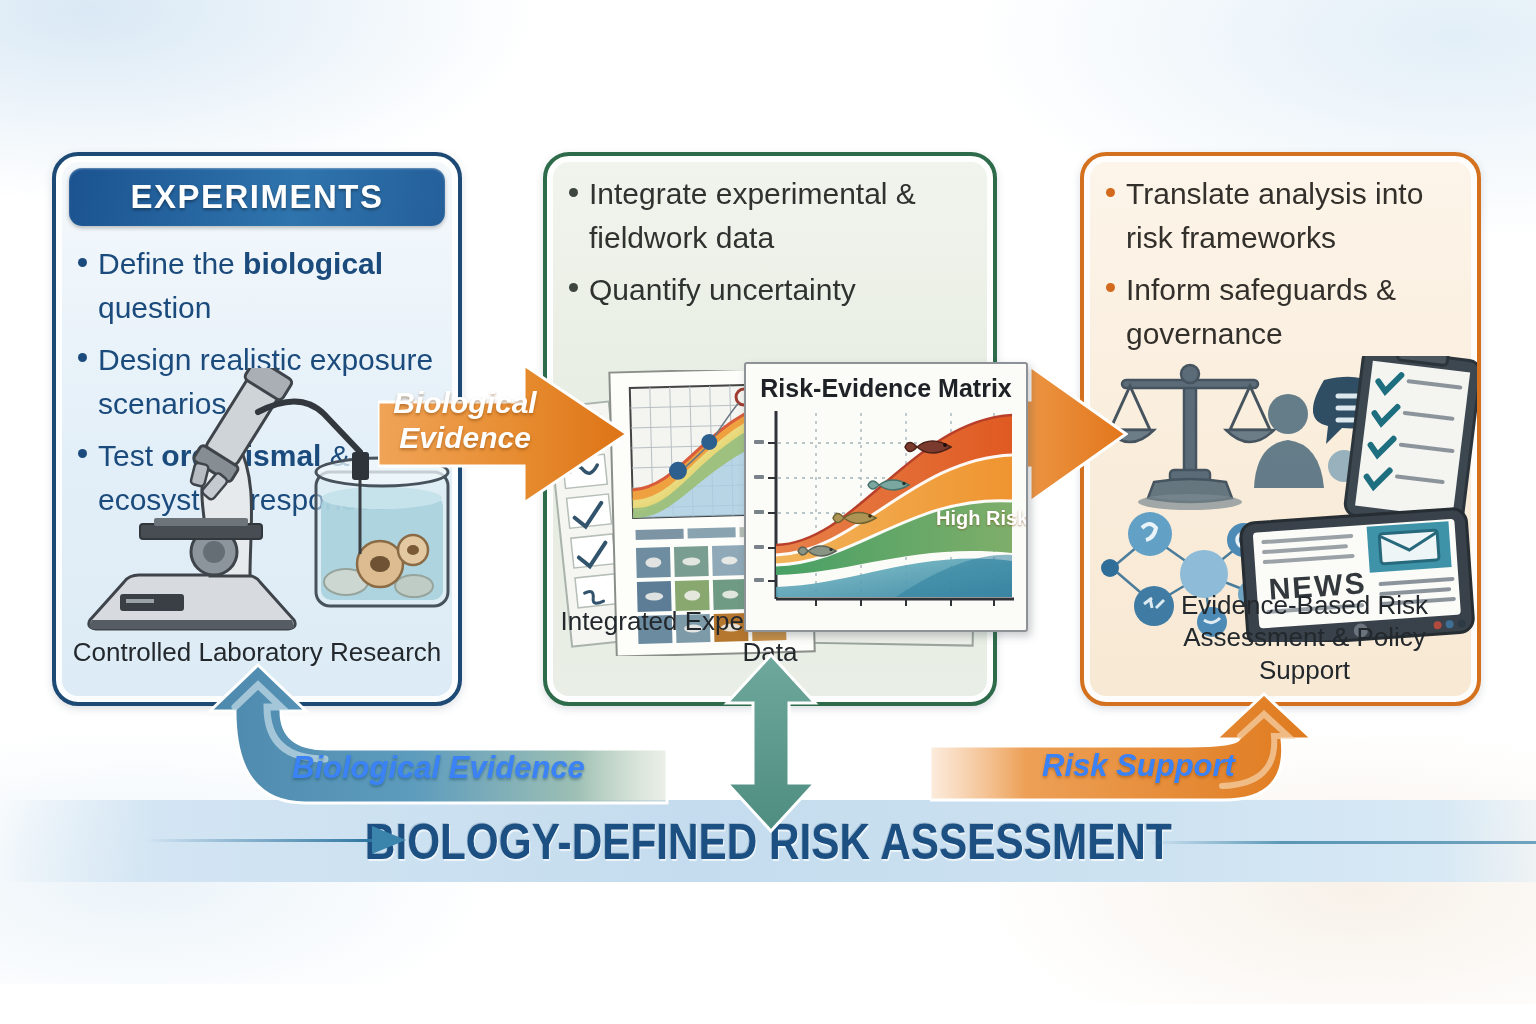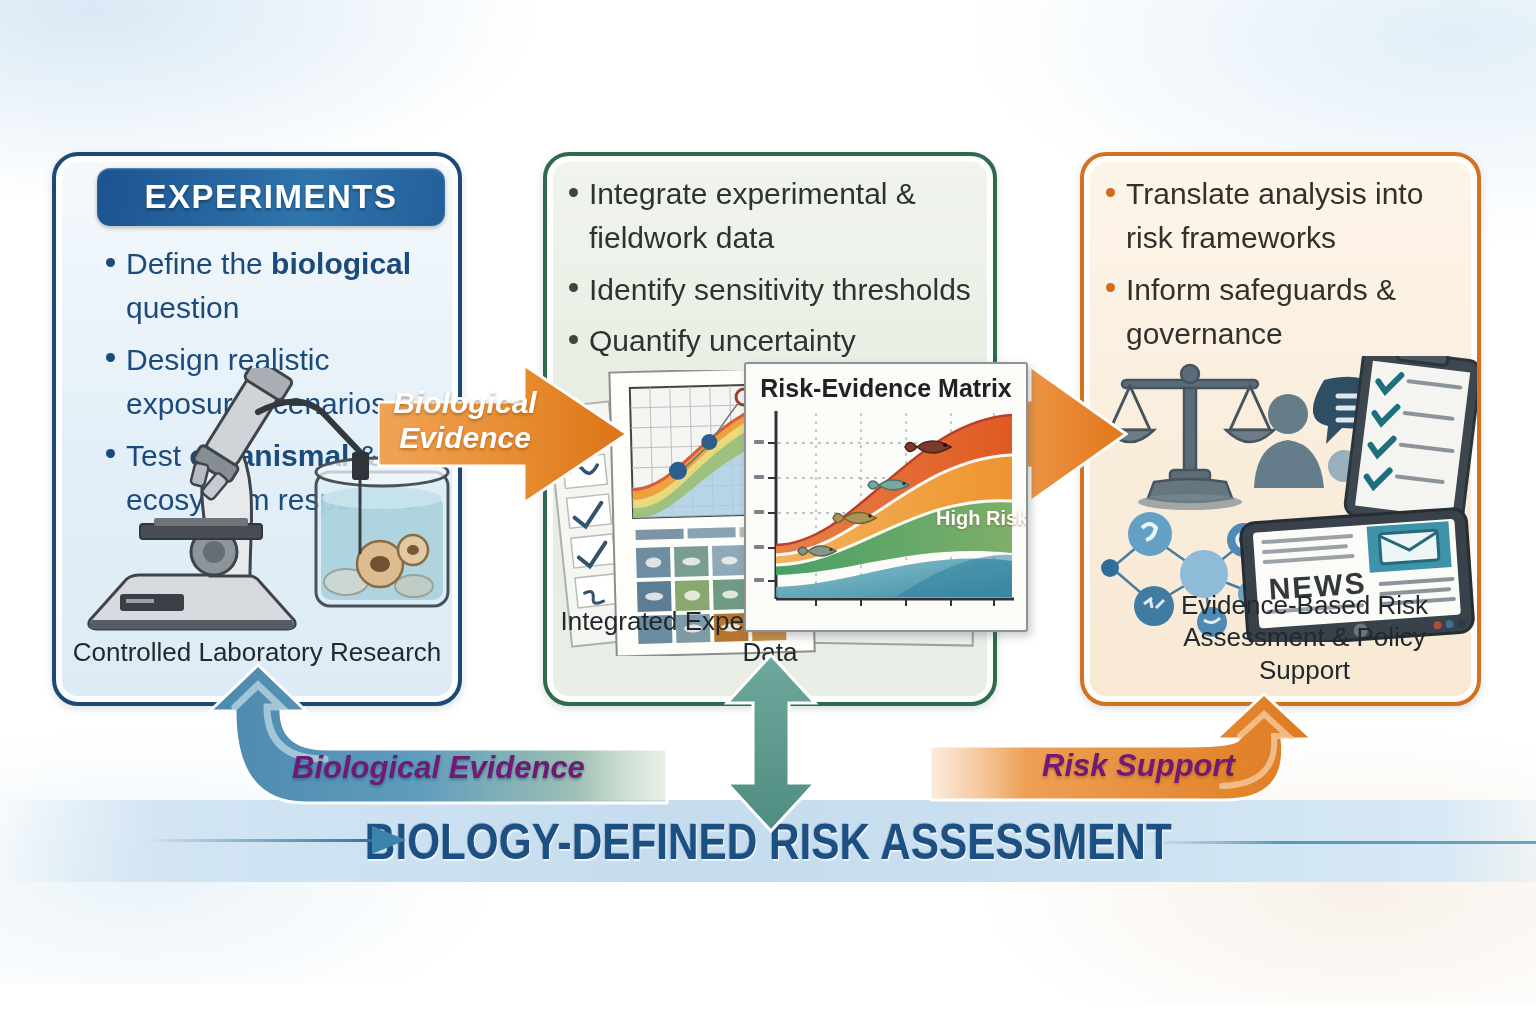--- a/index.html
+++ b/index.html
@@ -15,21 +15,21 @@
     background:radial-gradient(ellipse at 70% 30%, rgba(198,222,240,.5), rgba(198,222,240,0) 65%); }
   .wash-bl { left:-100px; bottom:40px; width:600px; height:260px;
     background:radial-gradient(ellipse at 40% 60%, rgba(205,226,240,.4), rgba(205,226,240,0) 70%); }
   .wash-br { right:-80px; bottom:20px; width:640px; height:280px;
     background:radial-gradient(ellipse at 60% 60%, rgba(238,224,206,.45), rgba(238,224,206,0) 70%); }
 
   
   .panel { position:absolute; top:152px; height:554px; border:4px solid; border-radius:26px;
     box-shadow: inset 0 0 0 6px rgba(255,255,255,.9), 0 3px 8px rgba(60,80,100,.18); z-index:1; }
   .panel-experiments { left:52px;  width:410px; border-color:#1d4a74;
-    background:linear-gradient(180deg,#f5f9fc 0%,#e3eff8 55%,#dcebf5 100%);padding-left:28px; }
+    background:linear-gradient(180deg,#f5f9fc 0%,#e3eff8 55%,#dcebf5 100%); }
   .panel-analysis    { left:543px; width:454px; border-color:#2d6b4a;
     background:linear-gradient(180deg,#f0f4ed 0%,#e6ece1 60%,#e9efe6 100%); }
   .panel-decisions   { left:1080px; width:401px; border-color:#d4711f;
     background:linear-gradient(180deg,#fdf5ea 0%,#f9ecda 60%,#f8e9d4 100%); }
 
   .panel-header { margin:12px 13px 0; height:58px; border-radius:13px; display:flex; align-items:center;
     justify-content:center; color:#fff; font-weight:bold; font-size:33px; letter-spacing:1.5px;
     text-shadow:0 2px 3px rgba(0,0,0,.35); box-shadow:inset 0 1px 2px rgba(255,255,255,.35), 0 2px 4px rgba(0,0,0,.25); }
   .panel-experiments .panel-header { background:linear-gradient(100deg,#1b5390 0%,#2f74ad 60%,#245f9a 100%); }
   .panel-analysis    .panel-header { background:linear-gradient(100deg,#206b4b 0%,#3d8a55 55%,#699f51 100%); }
@@ -61,21 +61,21 @@
     color:#fff; font-size:30px; font-weight:bold; font-style:italic; line-height:1.15;
     text-shadow:0 2px 3px rgba(120,60,0,.45); }
 
   
   .matrix-card { position:absolute; left:744px; top:362px; width:284px; height:270px; z-index:3;
     background:#fbfbf7; border:2px solid #8d9296; border-radius:3px; box-shadow:3px 4px 8px rgba(70,80,90,.3); }
   .matrix-title { text-align:center; padding-top:10px; font-size:25px; font-weight:bold; color:#1e2227; }
 
   
   .band { position:absolute; z-index:2; }
-  .band-label { position:absolute; z-index:3; color:#701a75; font-size:31px; font-weight:bold; font-style:italic; }
+  .band-label { position:absolute; z-index:3; color:#3b82f6; font-size:31px; font-weight:bold; font-style:italic; }
   .label-evidence { left:292px; top:750px; text-shadow:0 2px 3px rgba(20,70,95,.45); }
   .label-guidance { left:1042px; top:748px; text-shadow:0 2px 3px rgba(140,70,0,.45); }
 
   
   .banner { position:absolute; left:0; top:800px; width:1536px; height:82px; z-index:1;
     background:linear-gradient(90deg, rgba(207,227,242,0) 0%, #d3e5f3 10%, #c4dcee 45%, #cde2f1 75%, #d8e9f5 94%, rgba(216,233,245,.35) 100%);
     display:flex; align-items:center; justify-content:center; }
   .banner-title { display:inline-block; transform:scaleX(.9) scaleY(1.06); color:#1c4f82; font-size:47px;
     font-weight:bold; letter-spacing:0; white-space:nowrap;
     text-shadow:1px 2px 1px rgba(255,255,255,.7), -1px -1px 0 rgba(10,50,90,.18); }
@@ -139,21 +139,20 @@
         <rect x="290" y="84" width="17" height="28" rx="3" fill="#2f343a"></rect>
         <line x1="298" y1="112" x2="298" y2="186" stroke="#3a3f44" stroke-width="3"></line>
       </g>
     </svg>
     <div class="panel-caption">Controlled Laboratory Research</div>
   </div>
 
   <div class="panel panel-analysis">
     <ul class="bullets">
         <li><span>Integrate experimental &amp; fieldwork data</span></li>
-        <li><span>Identify sensitivity thresholds</span></li>
         <li><span>Quantify uncertainty</span></li>
       </ul>
     <svg class="illustration" style="left:4px; top:214px;" width="444" height="286" viewBox="0 0 444 286">
 
       <g transform="rotate(1 330 140)">
         <rect x="238" y="6" width="186" height="268" fill="#edf0e9" stroke="#9aa49c" stroke-width="2"></rect>
         <rect x="250" y="20" width="160" height="34" fill="#7fa8a0" opacity=".85"></rect>
         <rect x="250" y="58" width="160" height="40" fill="#6f9b57" opacity=".8"></rect>
         <rect x="250" y="102" width="160" height="120" fill="#5d7a84" opacity=".55"></rect>
         <line x1="416" y1="34" x2="430" y2="34" stroke="#6a756d" stroke-width="2"></line>

